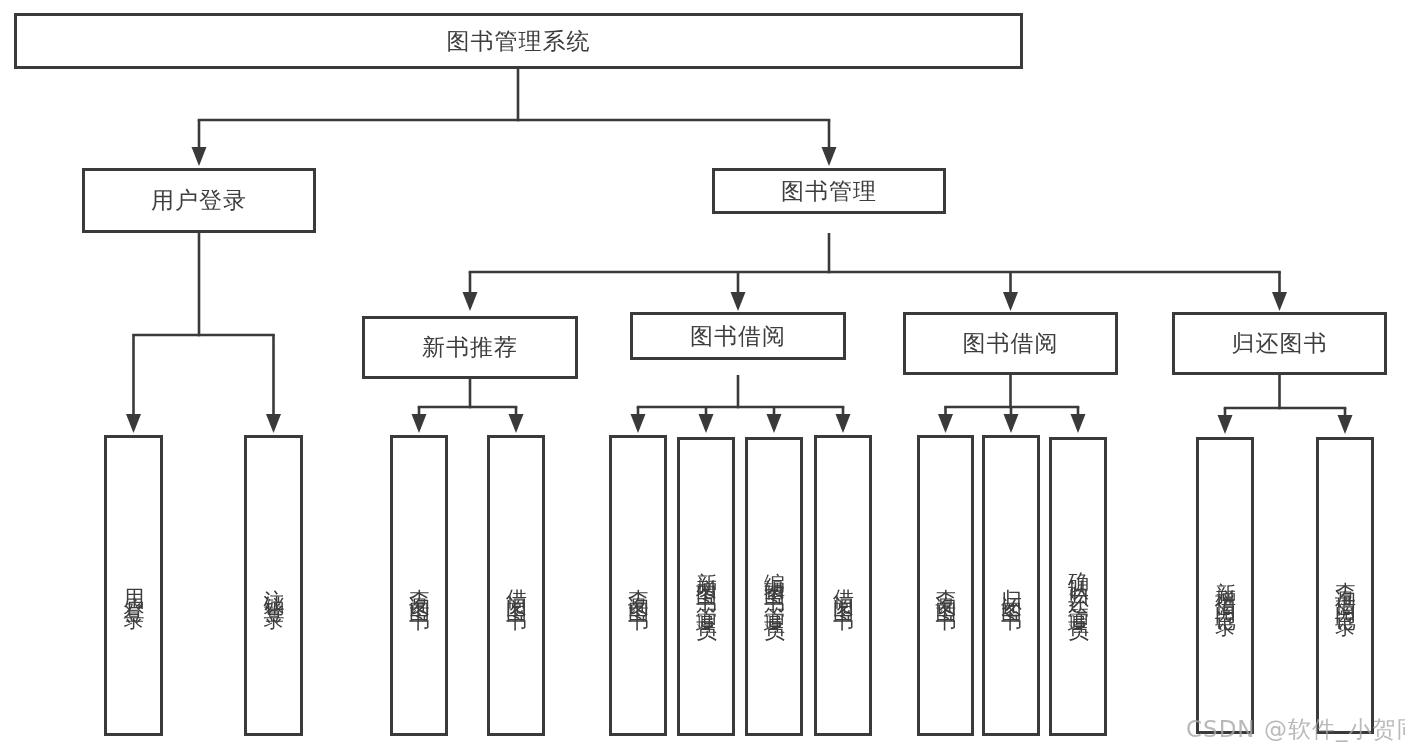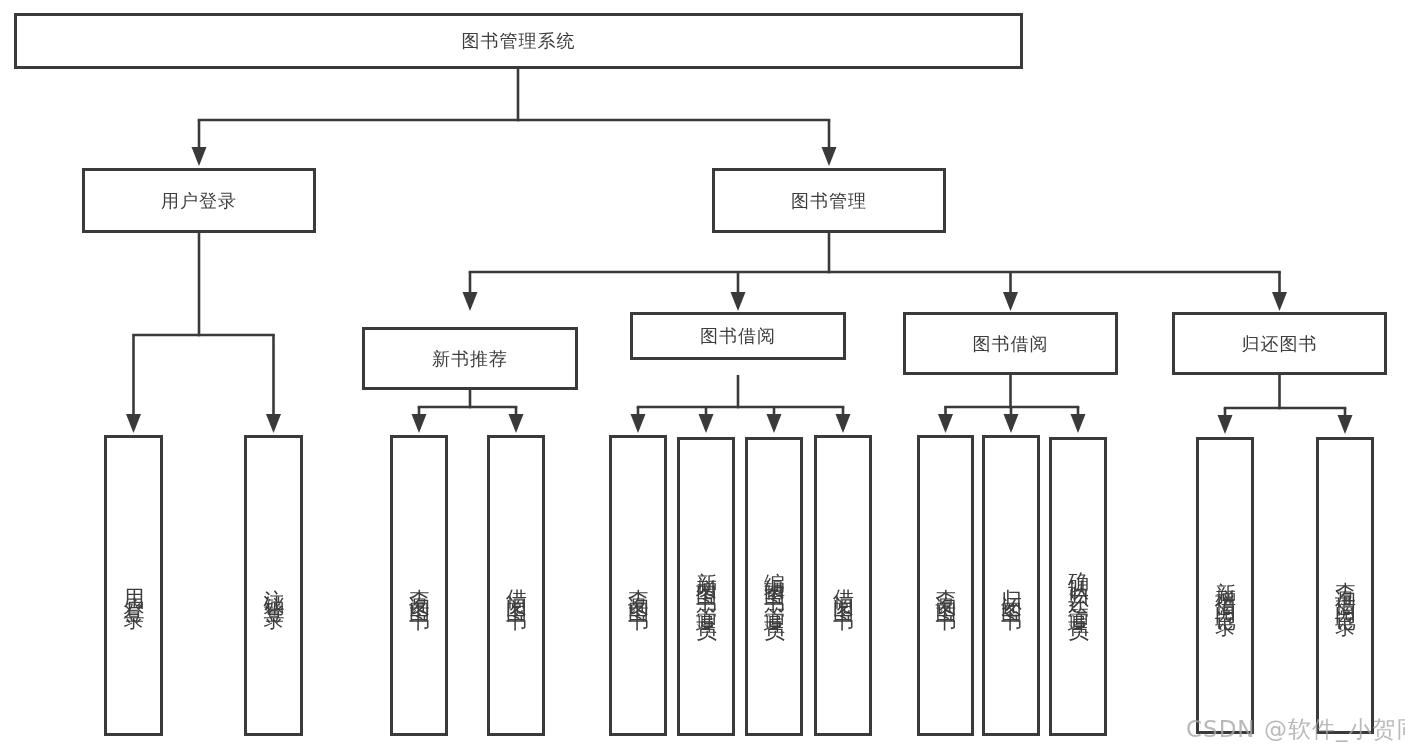--- a/index.html
+++ b/index.html
@@ -15,21 +15,21 @@
     position:absolute;
     box-sizing:border-box;
     background:#ffffff;
     border:3px solid #3a3a3a;
     display:flex;
     align-items:center;
     justify-content:center;
     color:#3d3d3d;
   }
   .hlabel{
-    font-size:18px;
+    font-size:23px;
     letter-spacing:1px;
     white-space:nowrap;
   }
   .vtext{
     writing-mode:vertical-rl;
     text-orientation:mixed;
     font-size:21px;
     letter-spacing:7px;
     line-height:1.1;
   }
@@ -126,25 +126,25 @@
     </g>
   </svg>
 
   <div class="box" style="left:14px;top:13px;width:1009px;height:56px">
     <span class="hlabel">图书管理系统</span>
   </div>
 
   <div class="box" style="left:82px;top:168px;width:234px;height:65px">
     <span class="hlabel">用户登录</span>
   </div>
-  <div class="box" style="left:712px;top:168px;width:234px;height:65px">
+  <div class="box" style="left:712px;top:168px;width:234px;height:46px">
     <span class="hlabel">图书管理</span>
   </div>
 
-  <div class="box" style="left:362px;top:327px;width:216px;height:63px">
+  <div class="box" style="left:362px;top:316px;width:216px;height:63px">
     <span class="hlabel">新书推荐</span>
   </div>
   <div class="box" style="left:630px;top:312px;width:216px;height:48px">
     <span class="hlabel">图书借阅</span>
   </div>
   <div class="box" style="left:903px;top:312px;width:215px;height:63px">
     <span class="hlabel">图书借阅</span>
   </div>
   <div class="box" style="left:1172px;top:312px;width:215px;height:63px">
     <span class="hlabel">归还图书</span>

